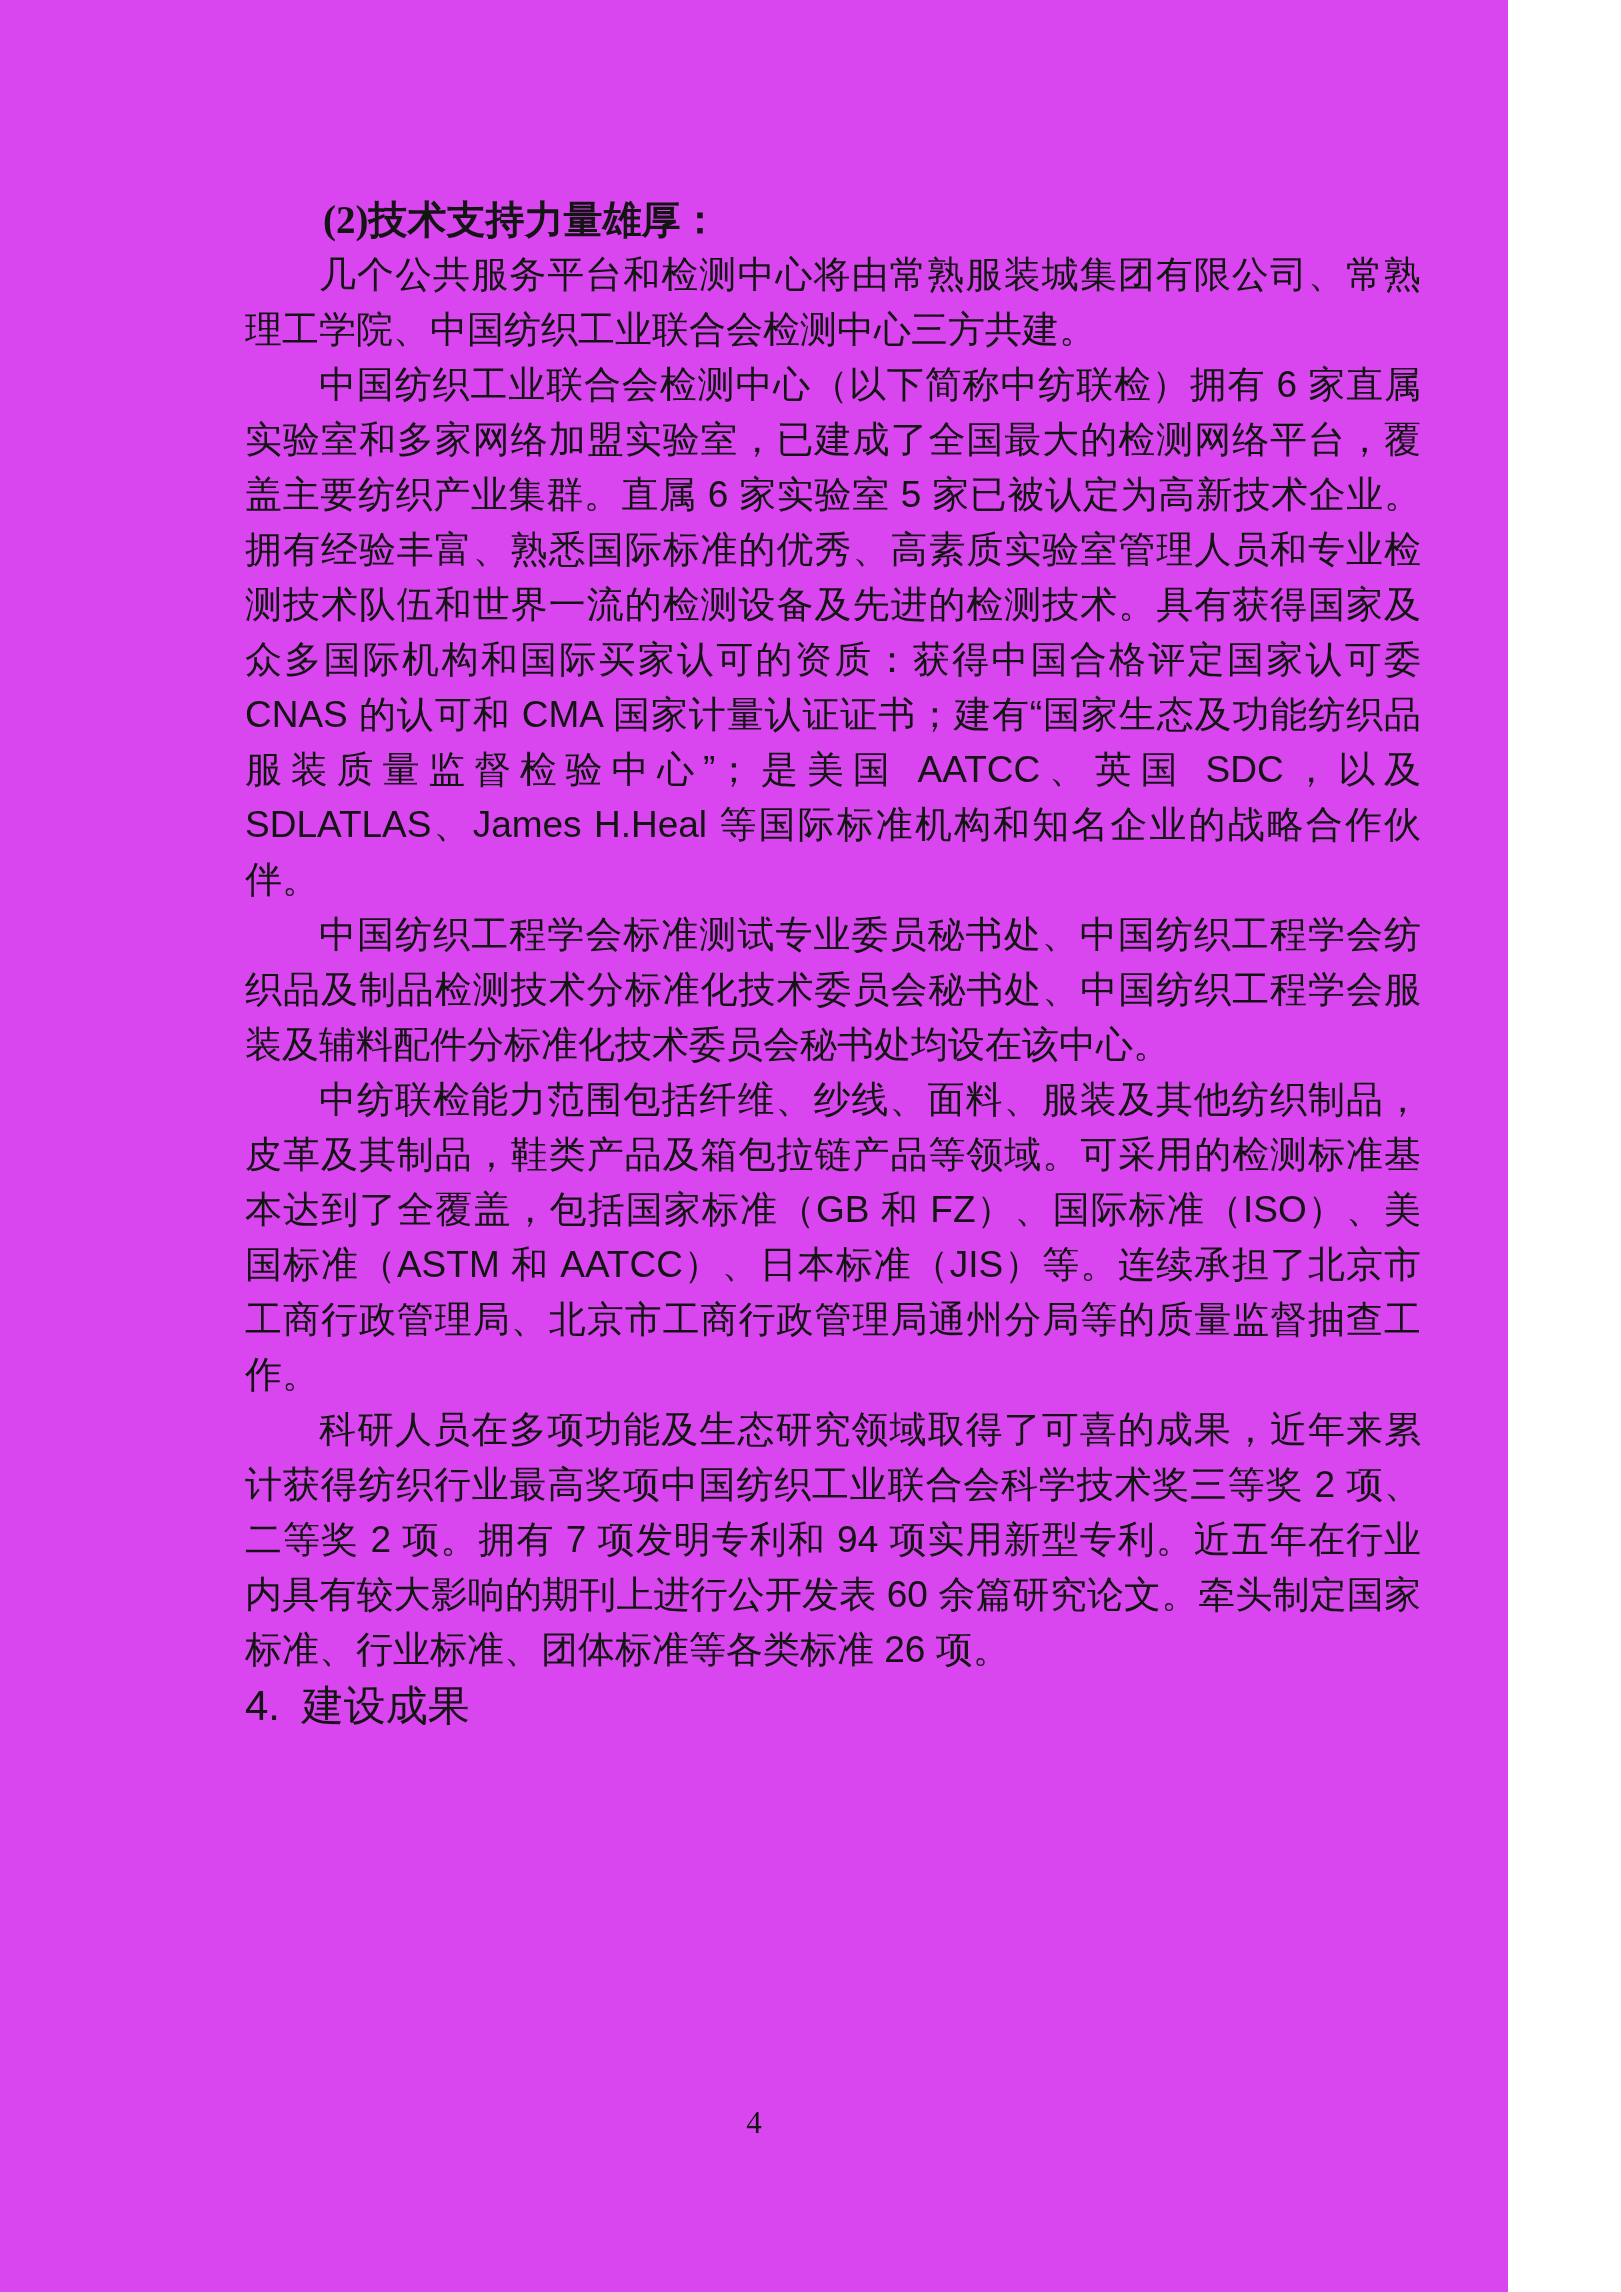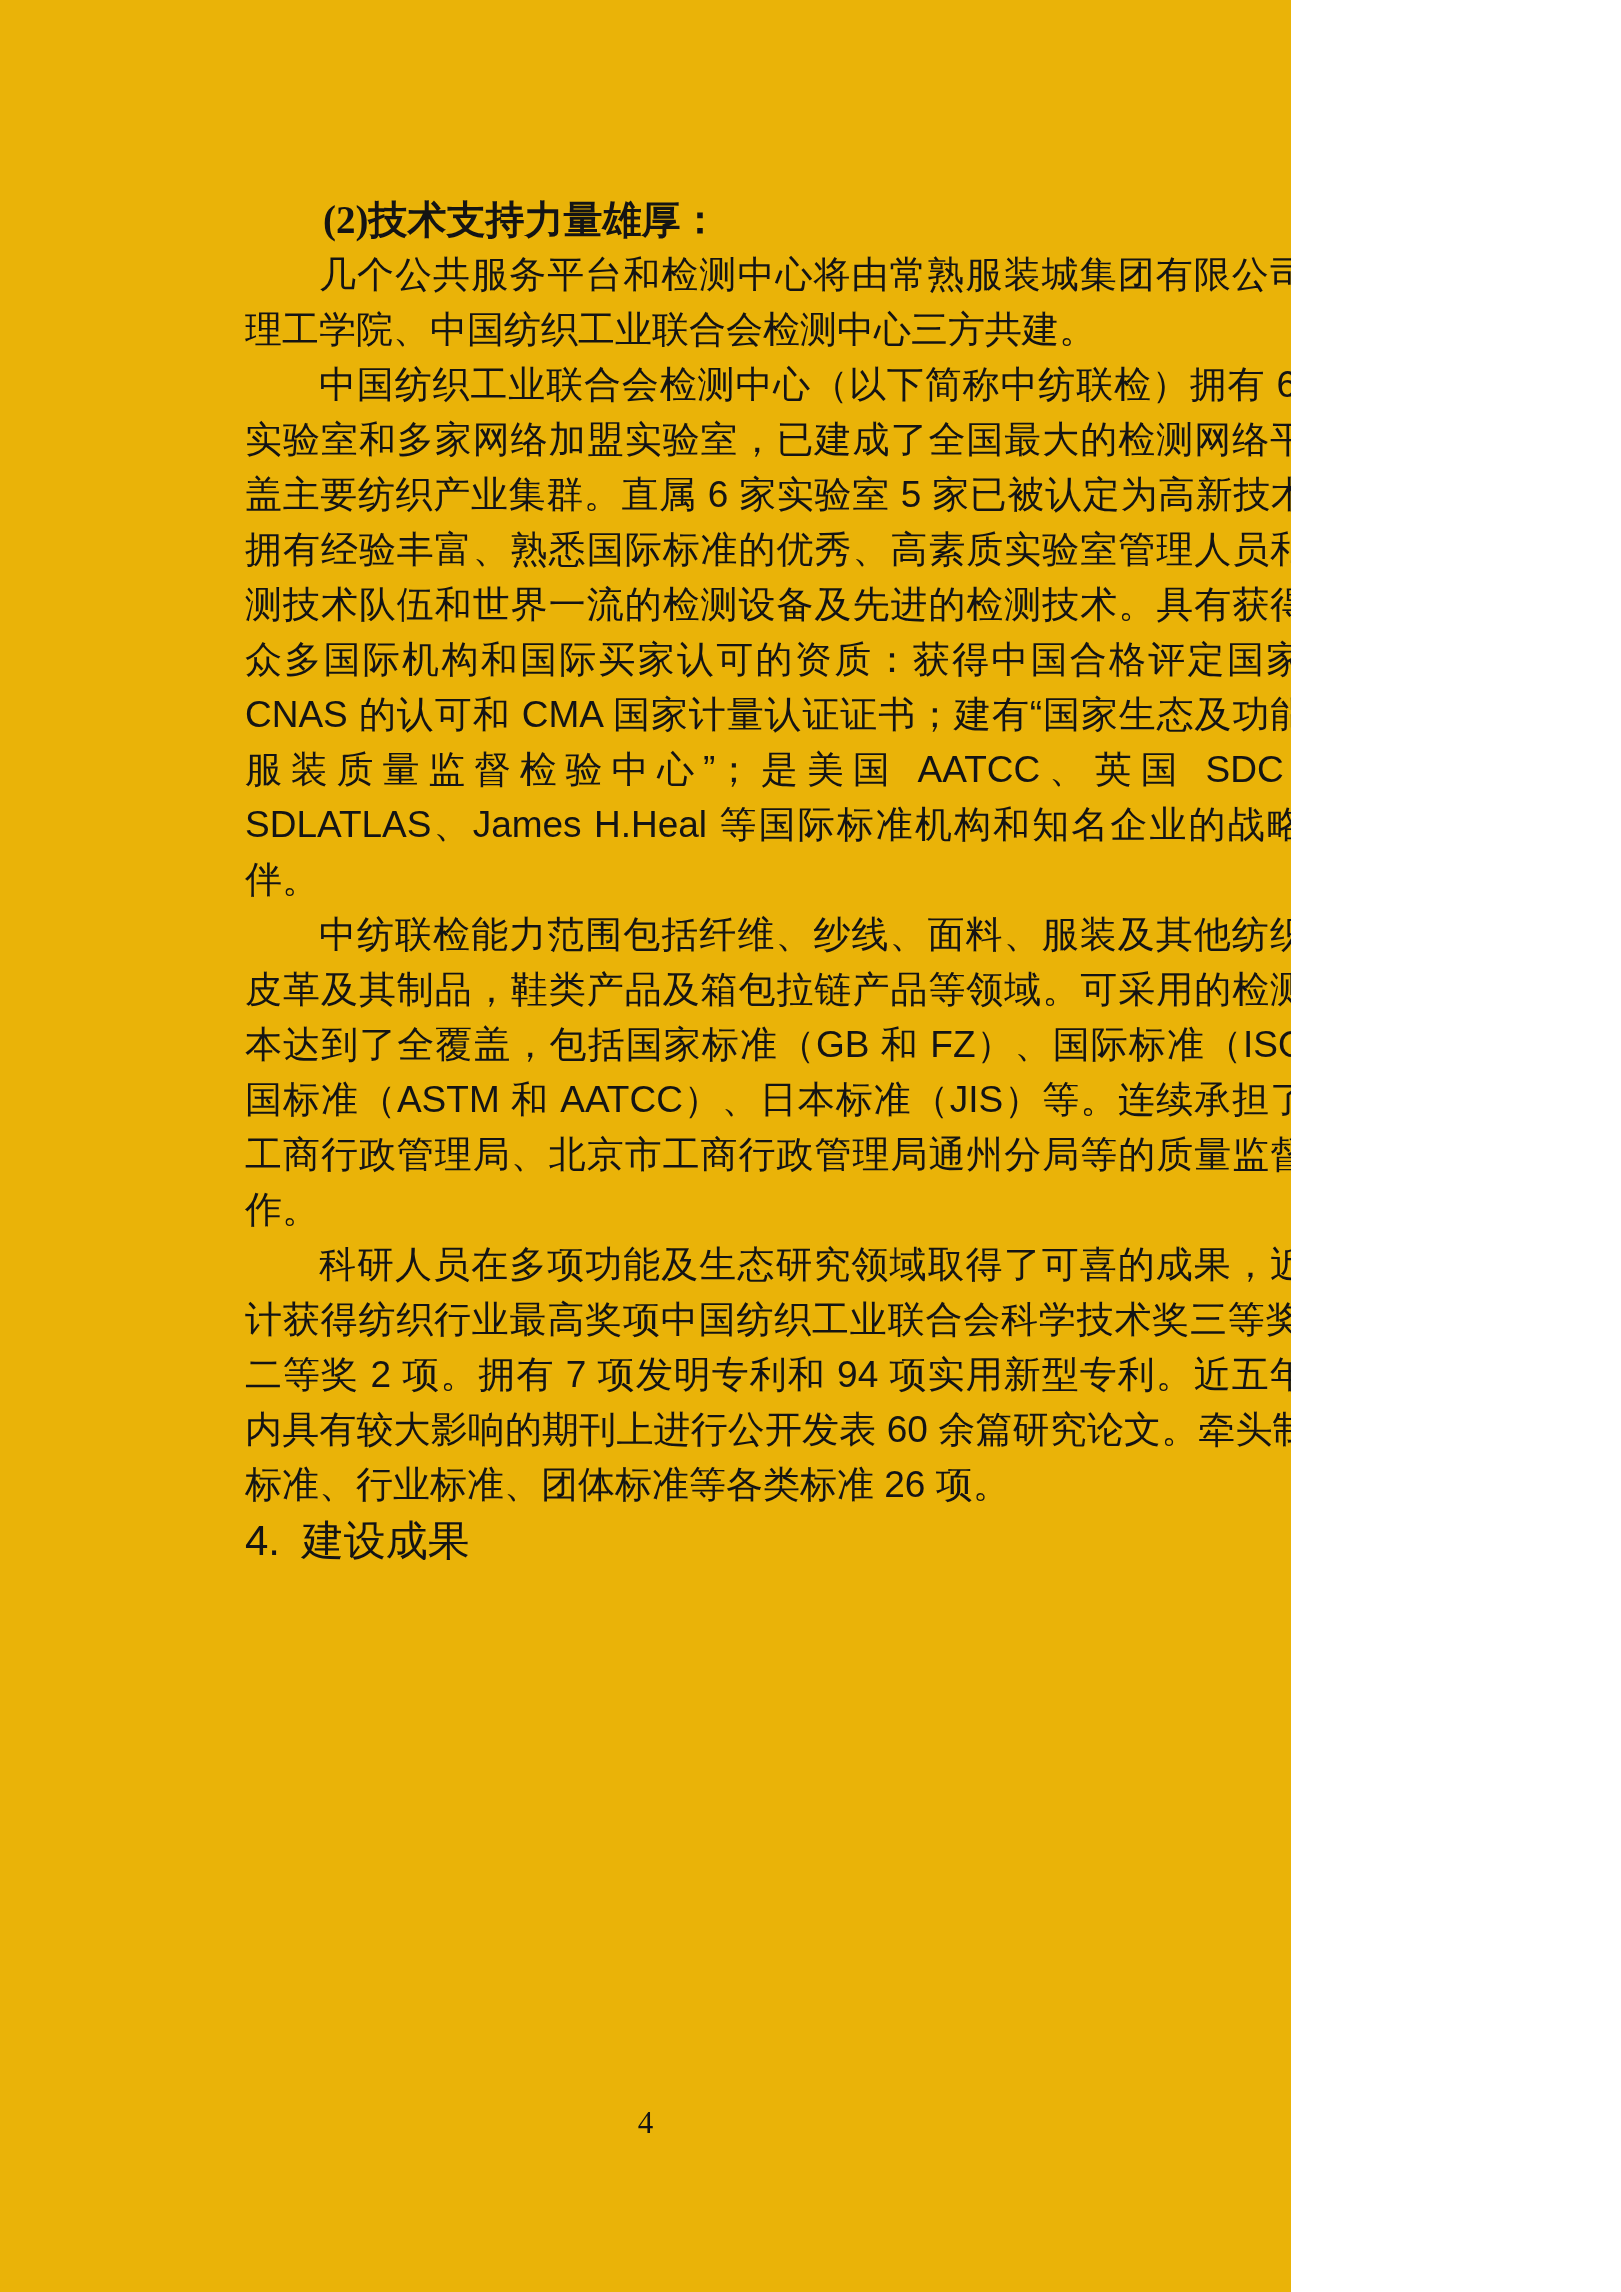--- a/index.html
+++ b/index.html
@@ -2,23 +2,23 @@
 <html><head>
 <meta charset="utf-8">
 <style>
   html, body {
     margin: 0;
     padding: 0;
     background: #ffffff;
   }
   .page {
     position: relative;
-    width: 1291px;
+    width: 1508px;
     height: 2293px;
-    background: #eab308;
+    background: #d946ef;
     overflow: hidden;
     color: #141414;
     font-family: "Liberation Serif", "DejaVu Serif", serif;
   }
   .doc-content {
     position: absolute;
     left: 245px;
     top: 192px;
     width: 1176px;
   }
@@ -68,20 +68,21 @@
   }
 </style>
 </head>
 <body>
 
 <div class="page">
   <main class="doc-content" id="doc-content">
       <h3 class="h2">(2)技术支持力量雄厚：</h3>
       <p class="para"><span class="text-run">几个公共服务平台和检测中心将由常熟服装城集团有限公司、常熟理工学院、中国纺织工业联合会检测中心三方共建。</span></p>
       <p class="para"><span class="text-run">中国纺织工业联合会检测中心（以下简称中纺联检）拥有 6 家直属实验室和多家网络加盟实验室，已建成了全国最大的检测网络平台，覆盖主要纺织产业集群。直属 6 家实验室 5 家已被认定为高新技术企业。拥有经验丰富、熟悉国际标准的优秀、高素质实验室管理人员和专业检测技术队伍和世界一流的检测设备及先进的检测技术。具有获得国家及众多国际机构和国际买家认可的资质：获得中国合格评定国家认可委 CNAS 的认可和 CMA 国家计量认证证书；建有“国家生态及功能纺织品服装质量监督检验中心”；是美国 AATCC、英国 SDC，以及 SDLATLAS、James H.Heal 等国际标准机构和知名企业的战略合作伙伴。</span></p>
+      <p class="para"><span class="text-run">中国纺织工程学会标准测试专业委员秘书处、中国纺织工程学会纺织品及制品检测技术分标准化技术委员会秘书处、中国纺织工程学会服装及辅料配件分标准化技术委员会秘书处均设在该中心。</span></p>
       <p class="para"><span class="text-run">中纺联检能力范围包括纤维、纱线、面料、服装及其他纺织制品，皮革及其制品，鞋类产品及箱包拉链产品等领域。可采用的检测标准基本达到了全覆盖，包括国家标准（GB 和 FZ）、国际标准（ISO）、美国标准（ASTM 和 AATCC）、日本标准（JIS）等。连续承担了北京市工商行政管理局、北京市工商行政管理局通州分局等的质量监督抽查工作。</span></p>
       <p class="para"><span class="text-run">科研人员在多项功能及生态研究领域取得了可喜的成果，近年来累计获得纺织行业最高奖项中国纺织工业联合会科学技术奖三等奖 2 项、二等奖 2 项。拥有 7 项发明专利和 94 项实用新型专利。近五年在行业内具有较大影响的期刊上进行公开发表 60 余篇研究论文。牵头制定国家标准、行业标准、团体标准等各类标准 26 项。</span></p>
       <h2 class="h1"><span class="h1-num">4.</span><span class="h1-text">建设成果</span></h2>
     </main>
   <footer class="page-footer">
     <span class="page-number">4</span>
   </footer>
 </div>
 
 

